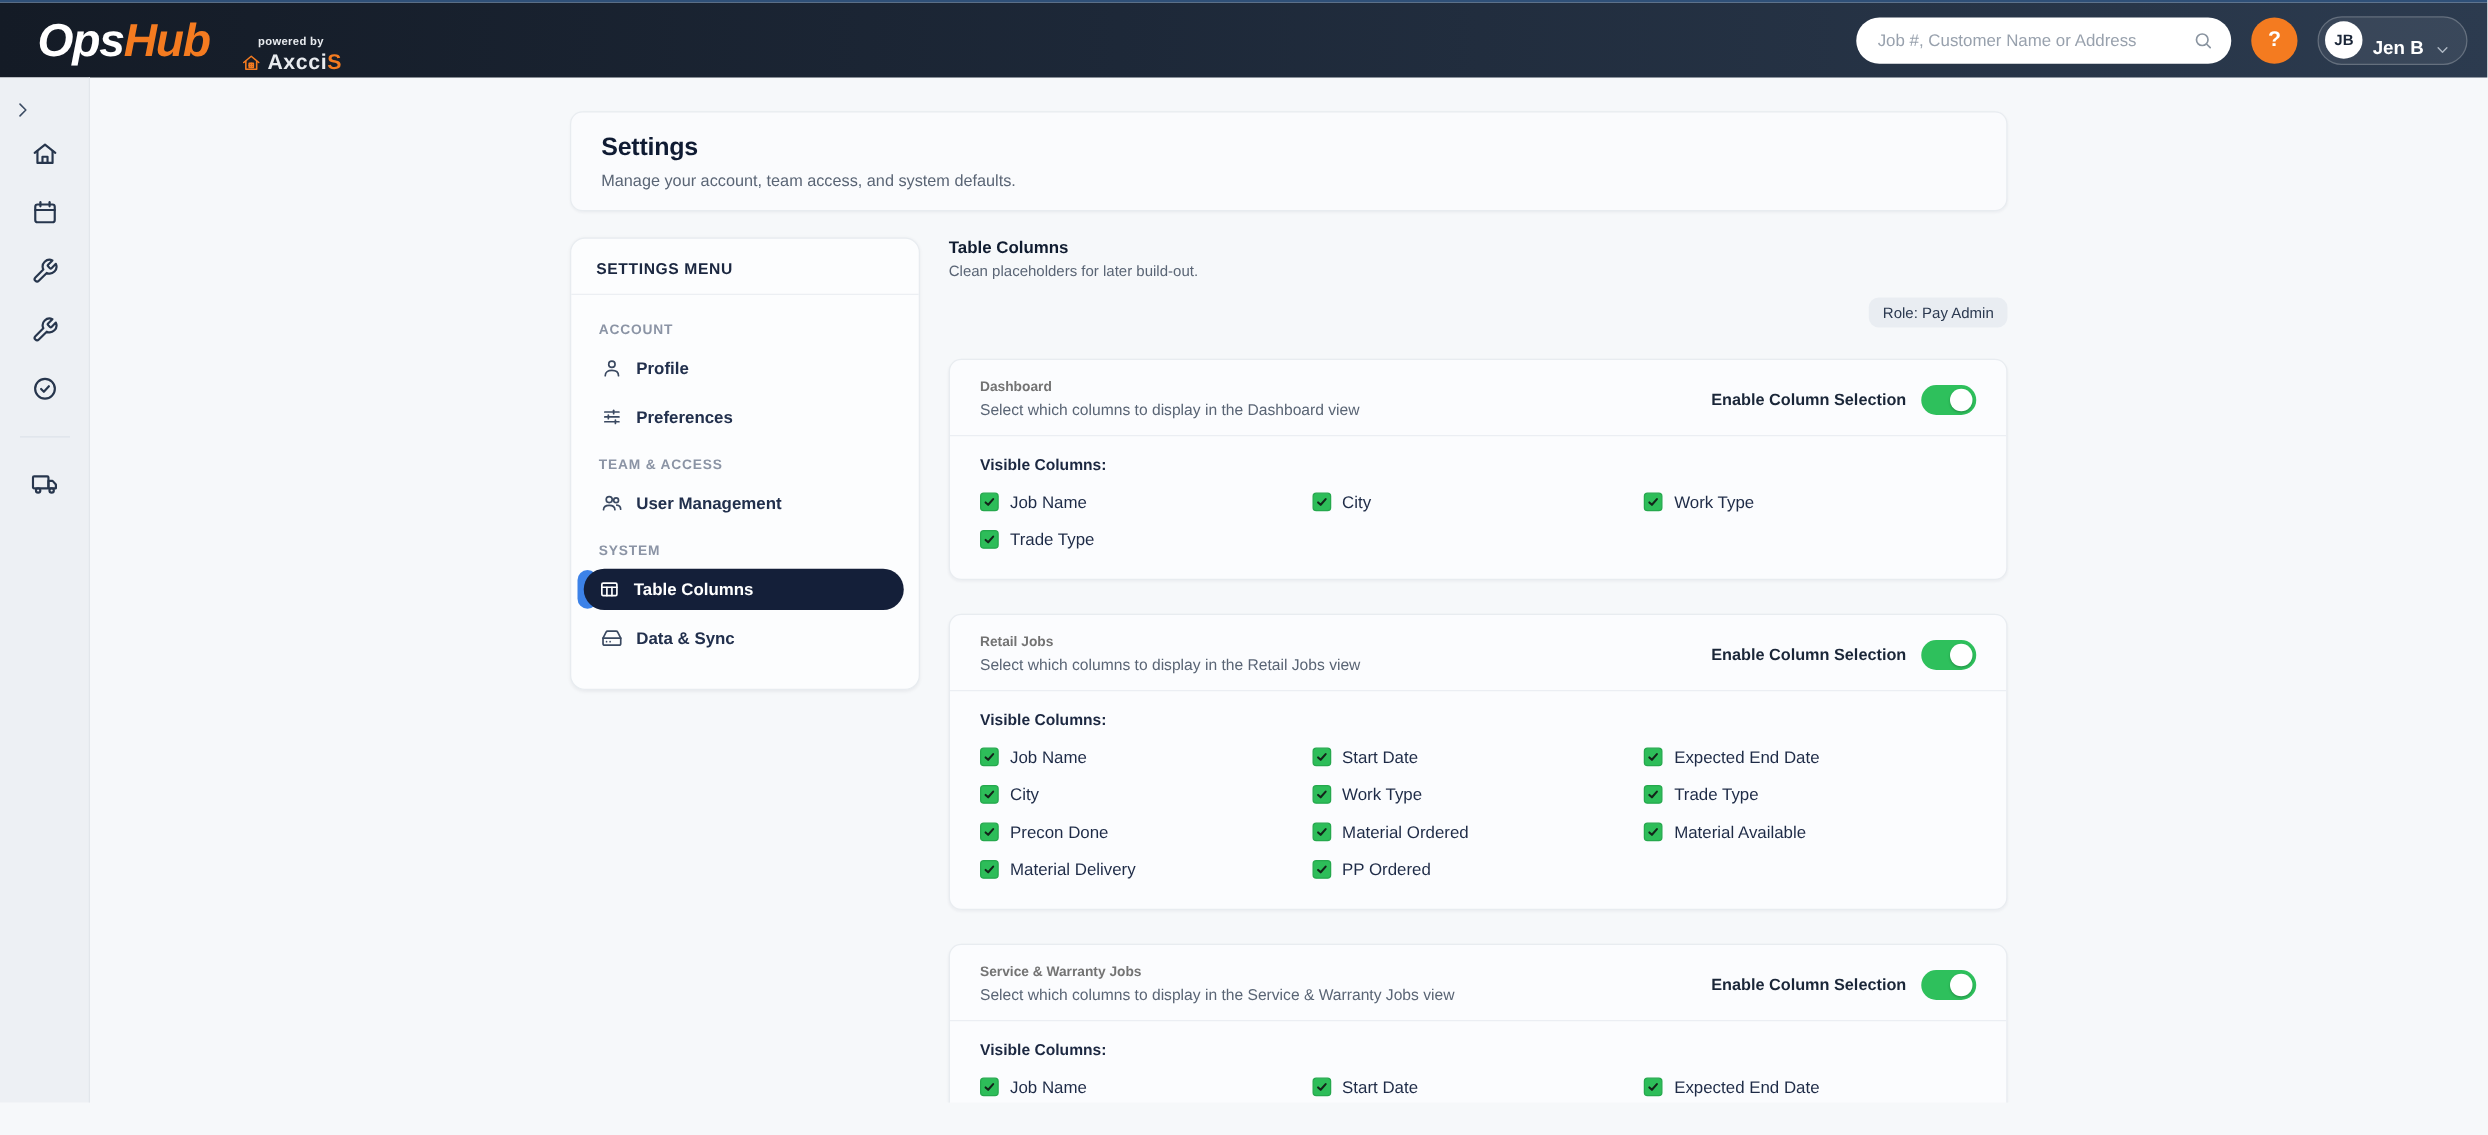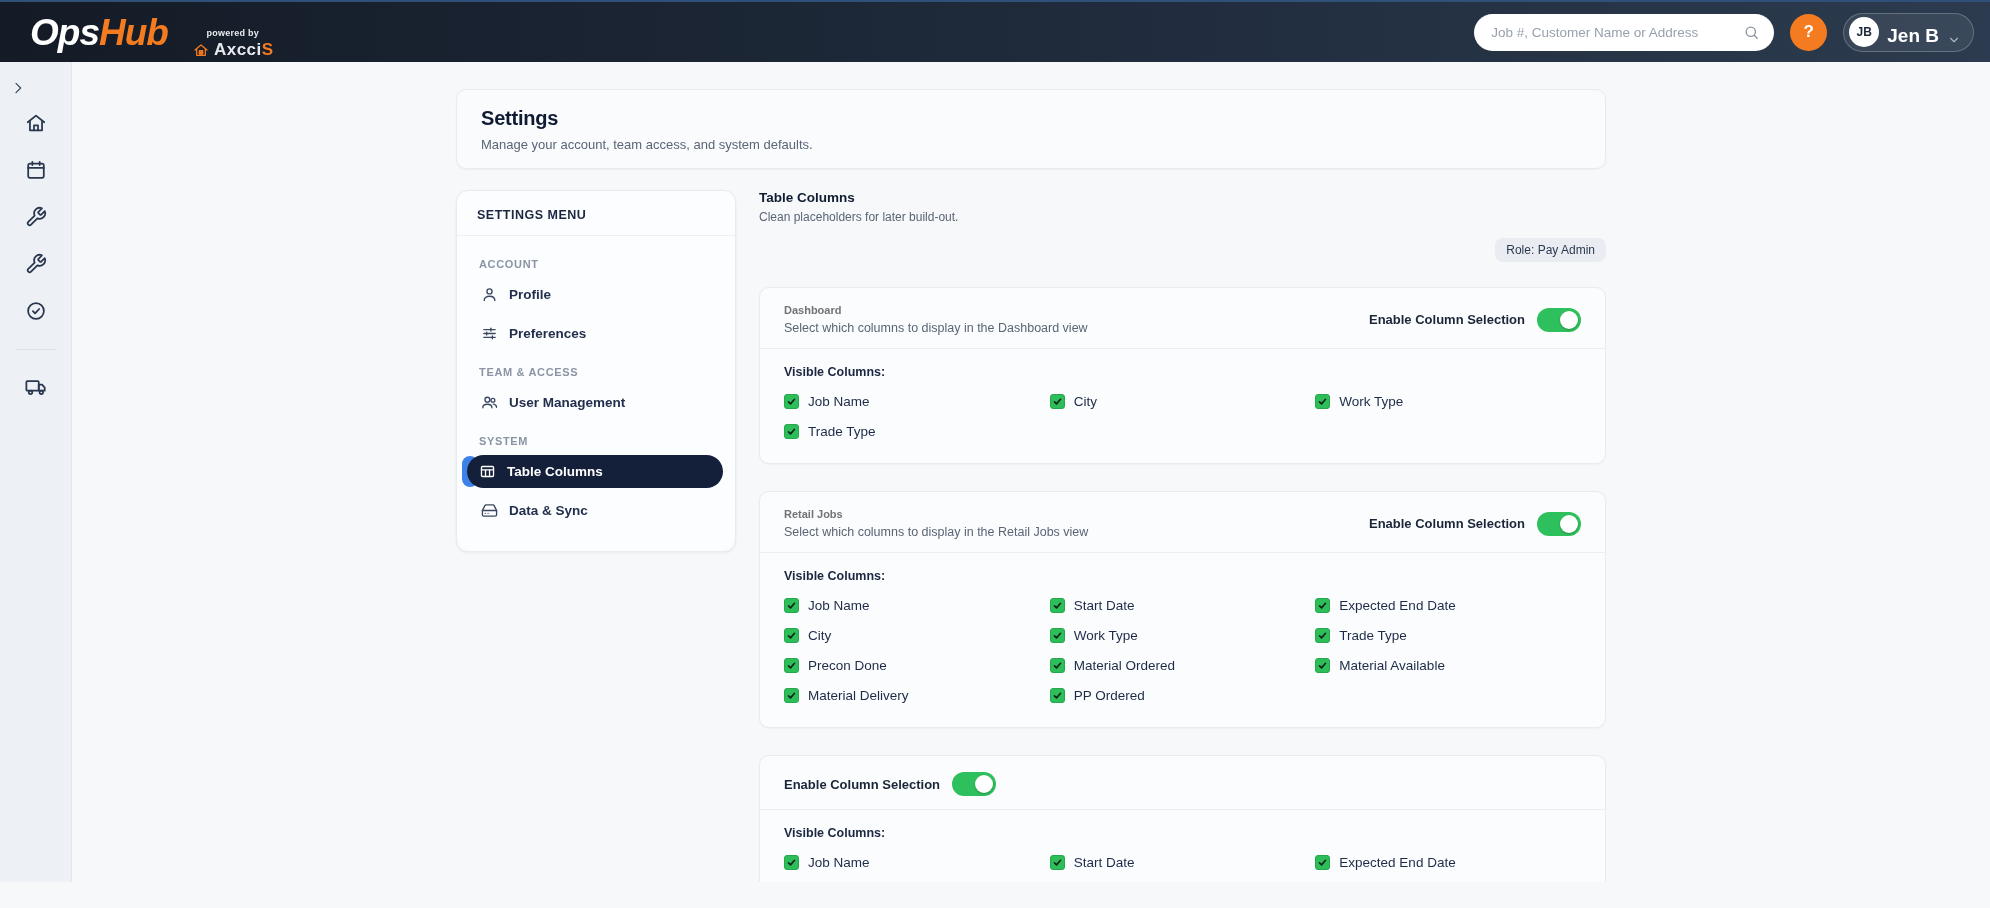--- a/index.html
+++ b/index.html
@@ -34,21 +34,21 @@
     color:#ffffff; font-size:17px; font-weight:800; cursor:pointer; margin-right:16px;
     display:flex; align-items:center; justify-content:center;
   }
   .user-chip{
     display:flex; align-items:flex-end; gap:8px; height:39px; padding:4px 12px 4px 5px;
     border-radius:20px; background:rgba(255,255,255,.07); border:1px solid rgba(255,255,255,.22);
     cursor:pointer;
   }
   .avatar{ width:30px; height:30px; border-radius:50%; background:#ffffff; color:#1b2638;
     font-size:12px; font-weight:800; display:flex; align-items:center; justify-content:center; }
-  .user-name{ color:#ffffff; font-size:19px; font-weight:700; }
+  .user-name{ color:#ffffff; font-size:15px; font-weight:700; }
   .chev-down{ width:14px; height:14px; color:#aeb8c4; }
 
   
   .shell{ display:flex; height:820px; }
   .sidebar{
     width:72px; background:#edf0f4; border-right:1px solid #e2e6eb;
     display:flex; flex-direction:column; align-items:center; padding-top:18px; flex-shrink:0;
   }
   .side-collapse{ width:16px; height:16px; color:#3c4c63; cursor:pointer; margin-bottom:16px; align-self:flex-start; margin-left:10px; }
   .side-ic{ width:22px; height:22px; color:#27364d; cursor:pointer; margin-bottom:25px; }
@@ -475,20 +475,24 @@
                           </svg>
                         </span>
                       </span>
                       <span>PP Ordered</span>
                     </div>
                   </div>
                 </div>
               </div>
               <div class="card">
                 <div class="card-head">
+                  <div>
+                    <div class="card-title">Service &amp; Warranty Jobs</div>
+                    <div class="card-sub">Select which columns to display in the Service &amp; Warranty Jobs view</div>
+                  </div>
                   <div class="toggle-wrap">
                     <span class="toggle-label">Enable Column Selection</span>
                     <span class="toggle">
                       <span class="knob"></span>
                     </span>
                   </div>
                 </div>
                 <div class="card-body">
                   <div class="vc-label">Visible Columns:</div>
                   <div class="cols-grid">

